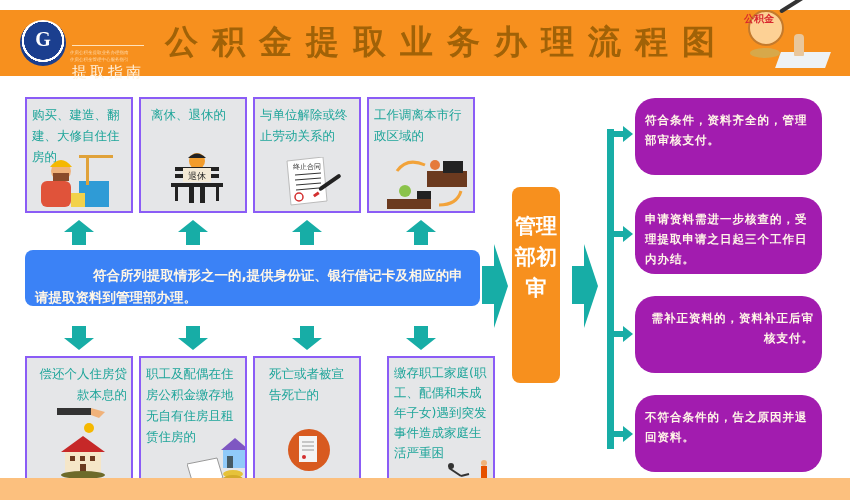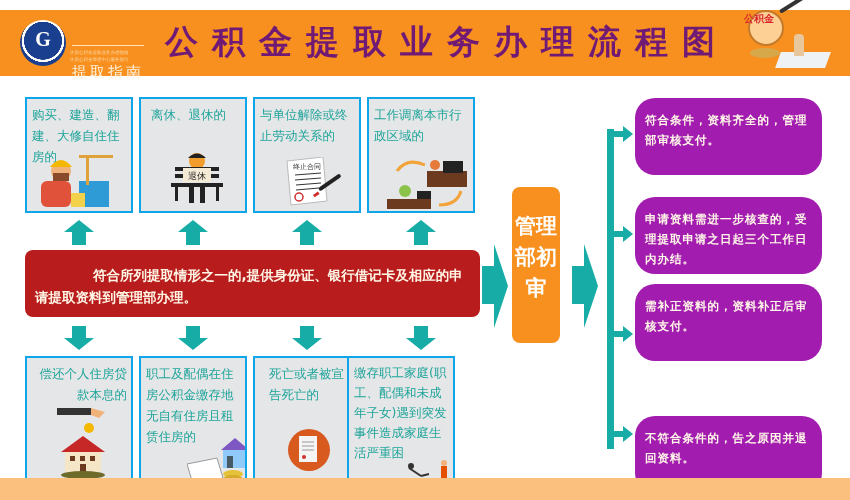--- a/index.html
+++ b/index.html
@@ -8,52 +8,52 @@
 
     
     .banner { position: absolute; left: 0; top: 10px; width: 850px; height: 66px; background: #f7901e; }
     .logo { position: absolute; left: 20px; top: 20px; width: 46px; height: 46px; border-radius: 50%;
             background: radial-gradient(circle at 50% 45%, #1b3f8f 0 55%, #ffffff 56% 62%, #1b3f8f 63% 80%, #d8262e 81% 100%); }
     .logo-glyph { position: absolute; left: 0; top: 8px; width: 46px; text-align: center; color: #fff; font-weight: bold; font-size: 20px; font-family: "Liberation Serif", serif; }
     .guide-title { position: absolute; left: 72px; top: 22px; color: #fff3e0; font-size: 15px; letter-spacing: 3px; margin-top: 41px; }
     .guide-rule { position: absolute; left: 72px; top: 45px; width: 72px; height: 1px; background: #ffe2bb; }
     .guide-sub1, .guide-sub2 { position: absolute; left: 70px; color: #ffd9a8; font-size: 4.5px; white-space: nowrap; }
     .guide-sub1 { top: 50px; } .guide-sub2 { top: 57px; }
-    .main-title { position: absolute; left: 165px; top: 20px; color: #701a75; font-size: 33px; font-weight: bold; letter-spacing: 14px; white-space: nowrap; line-height: 44px; }
+    .main-title { position: absolute; left: 165px; top: 20px; color: #a16207; font-size: 33px; font-weight: bold; letter-spacing: 14px; white-space: nowrap; line-height: 44px; }
     .badge-area { position: absolute; left: 740px; top: 0; width: 110px; height: 76px; }
     .magnifier { position: absolute; left: 8px; top: 10px; width: 36px; height: 36px; border-radius: 50%; border: 2px solid #c47a2c; background: rgba(255,236,200,0.7); }
     .magnifier-handle { position: absolute; left: 40px; top: 10px; width: 40px; height: 4px; background: #333; transform: rotate(-32deg); transform-origin: left center; border-radius: 2px; }
     .badge-text { position: absolute; left: 4px; top: 12px; width: 30px; text-align: center; color: #d8262e; font-size: 10px; font-weight: bold; }
     .stamp { position: absolute; left: 54px; top: 34px; width: 10px; height: 22px; background: #e9c79c; border-radius: 4px 4px 1px 1px; }
     .paper { position: absolute; left: 38px; top: 52px; width: 50px; height: 16px; background: #eef2f5; transform: skewX(-20deg); }
     .coins { position: absolute; left: 10px; top: 48px; width: 30px; height: 10px; background: #d7a84a; border-radius: 50%; }
 
     
-    .cat { position: absolute; width: 108px; background: #e5e6e8; border: 2px solid #0ea5e9; overflow: hidden; }
+    .cat { position: absolute; width: 108px; background: #e5e6e8; border: 2px solid #8b5cf6; overflow: hidden; }
     .cat-text { position: absolute; left: 5px; top: 5px; right: 3px; color: #1fa59a; font-size: 12.5px; line-height: 21px; }
     .cat-illus { position: absolute; }
     .top-row .cat { top: 97px; height: 116px; }
     .bottom-row .cat { top: 356px; height: 127px; }
 
     .arrow-up, .arrow-down { position: absolute; width: 30px; height: 25px; }
     .arrow-up .head { position: absolute; left: 0; top: 0; width: 0; height: 0; border-left: 15px solid transparent; border-right: 15px solid transparent; border-bottom: 12px solid #17ada6; }
     .arrow-up .stem { position: absolute; left: 8px; top: 12px; width: 14px; height: 13px; background: #17ada6; }
     .arrow-down .stem { position: absolute; left: 8px; top: 0; width: 14px; height: 12px; background: #17ada6; }
     .arrow-down .head { position: absolute; left: 0; top: 12px; width: 0; height: 0; border-left: 15px solid transparent; border-right: 15px solid transparent; border-top: 12px solid #17ada6; }
 
     
-    .center-bar { position: absolute; left: 25px; top: 250px; width: 455px; height: 67px; background: #b91c1c; border-radius: 8px; }
+    .center-bar { position: absolute; left: 25px; top: 250px; width: 455px; height: 56px; background: #3b82f6; border-radius: 8px; }
     .center-text { position: absolute; left: 10px; top: 14px; right: 10px; color: #fff6e6; font-size: 13.5px; line-height: 22px; font-weight: bold; text-indent: 58px; }
 
     
     .fat-arrow { position: absolute; width: 26px; height: 84px; }
     .fat-arrow .stem { position: absolute; left: 0; top: 22px; width: 14px; height: 38px; background: #17ada6; }
     .fat-arrow .head { position: absolute; left: 12px; top: 0; width: 0; height: 0; border-top: 42px solid transparent; border-bottom: 42px solid transparent; border-left: 14px solid #17ada6; }
 
-    .review-box { position: absolute; left: 512px; top: 187px; width: 48px; height: 156px; background: #f7901e; border-radius: 8px; }
+    .review-box { position: absolute; left: 512px; top: 187px; width: 48px; height: 196px; background: #f7901e; border-radius: 8px; }
     .review-text { position: absolute; left: 0; top: 24px; width: 48px; text-align: center; color: #ffffff; font-size: 21px; font-weight: bold; line-height: 31px; }
 
     
     .bracket-v { position: absolute; left: 607px; top: 129px; width: 7px; height: 320px; background: #17ada6; }
     .branch { position: absolute; left: 607px; width: 26px; height: 16px; }
     .branch .line { position: absolute; left: 0; top: 5px; width: 18px; height: 6px; background: #17ada6; }
     .branch .head { position: absolute; left: 16px; top: 0; width: 0; height: 0; border-top: 8px solid transparent; border-bottom: 8px solid transparent; border-left: 10px solid #17ada6; }
 
     .result { position: absolute; left: 635px; width: 187px; height: 77px; background: #a21caf; border-radius: 20px; }
     .result-text { position: absolute; left: 10px; top: 12px; right: 8px; color: #fff6e8; font-size: 11.5px; font-weight: bold; line-height: 20px; letter-spacing: 1px; }
@@ -209,21 +209,21 @@
     <div class="cat-text" style="left:14px;">死亡或者被宣告死亡的</div>
     <svg class="cat-illus" style="left:32px;top:70px;" width="44" height="44">
       <circle cx="22" cy="22" r="21" fill="#d85a1f"></circle>
       <rect x="12" y="8" width="18" height="26" fill="#f4f4f4"></rect>
       <line x1="15" y1="14" x2="27" y2="14" stroke="#999"></line>
       <line x1="15" y1="18" x2="27" y2="18" stroke="#999"></line>
       <line x1="15" y1="22" x2="27" y2="22" stroke="#999"></line>
       <circle cx="17" cy="29" r="2" fill="#d32f2f"></circle>
     </svg>
   </div>
-  <div class="cat" style="left:347px;padding-left:24px;">
+  <div class="cat" style="left:387px;padding-left:24px;">
     <div class="cat-text" style="font-size:12.5px;line-height:20px;">缴存职工家庭(职工、配偶和未成年子女)遇到突发事件造成家庭生活严重困</div>
     <svg class="cat-illus" style="left:58px;top:102px;" width="50" height="24">
       <path d="M2 8 L14 16" stroke="#333" stroke-width="2"></path>
       <circle cx="4" cy="6" r="3" fill="#333"></circle>
       <path d="M14 16 L22 14" stroke="#333" stroke-width="2"></path>
       <rect x="34" y="6" width="6" height="12" fill="#e65100"></rect>
       <circle cx="37" cy="3" r="3" fill="#f0b27a"></circle>
     </svg>
   </div>
 </div>
@@ -259,20 +259,20 @@
     <div class="line"></div>
     <div class="head"></div>
   </div>
 
 <div class="result" style="top:98px;">
   <div class="result-text">符合条件，资料齐全的，管理部审核支付。</div>
 </div>
 <div class="result" style="top:197px;">
   <div class="result-text">申请资料需进一步核查的，受理提取申请之日起三个工作日内办结。</div>
 </div>
-<div class="result" style="top:284px;">
+<div class="result" style="top:296px;text-align:right;">
   <div class="result-text">需补正资料的，资料补正后审核支付。</div>
 </div>
-<div class="result" style="top:395px;margin-top:21px;">
+<div class="result" style="top:395px;">
   <div class="result-text">不符合条件的，告之原因并退回资料。</div>
 </div>
 
 <div class="footer-band"></div>
 
 </body></html>

